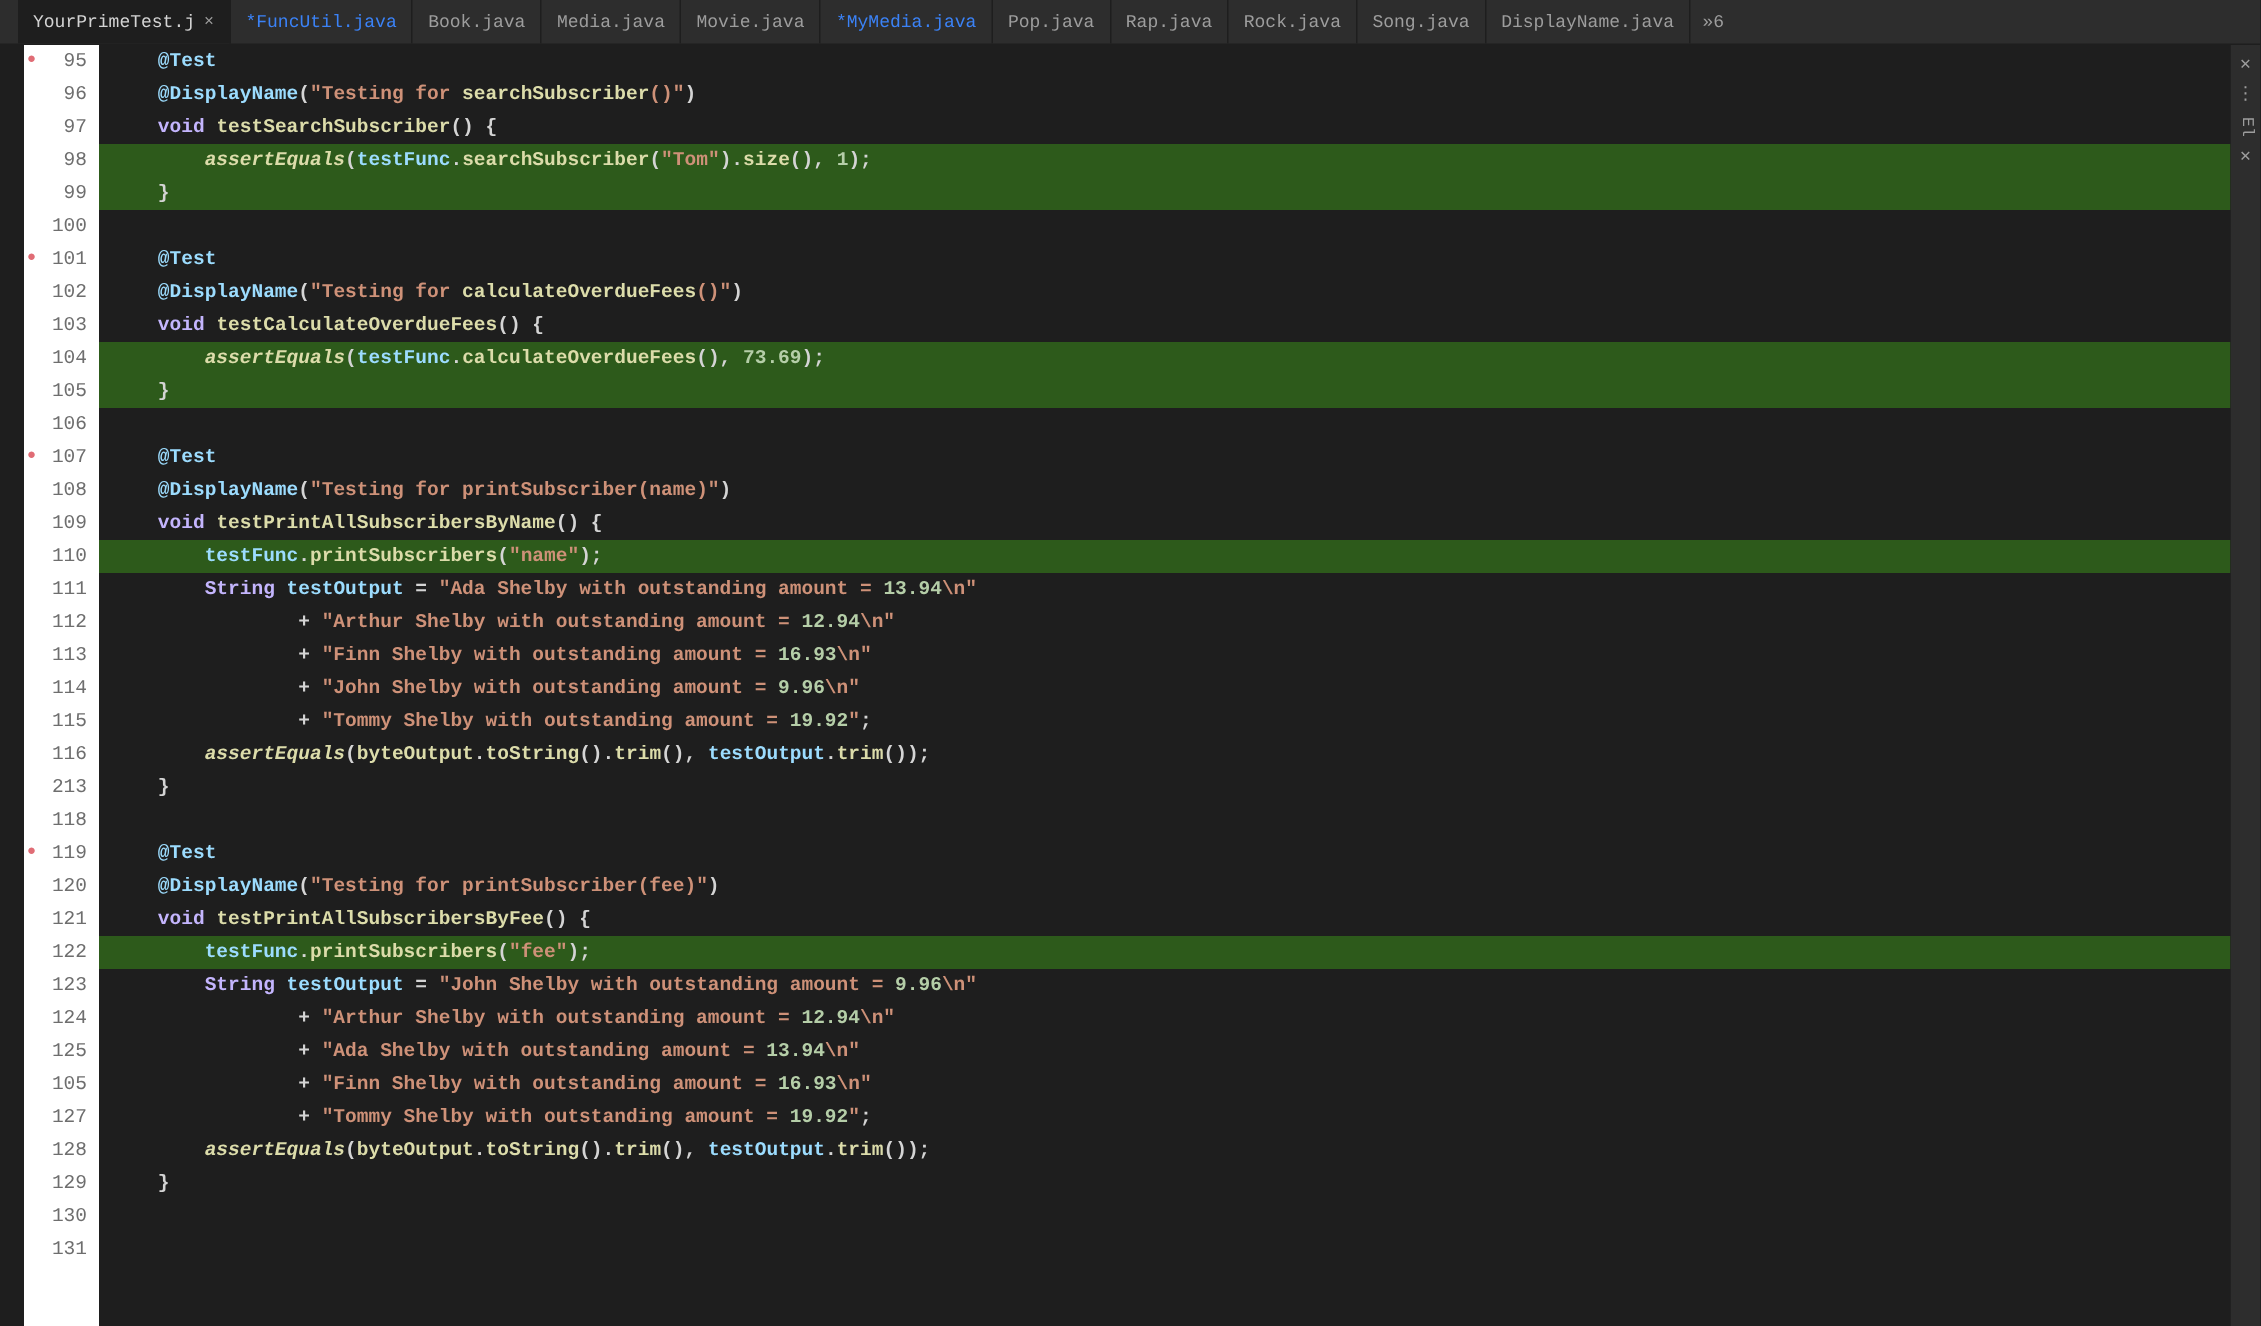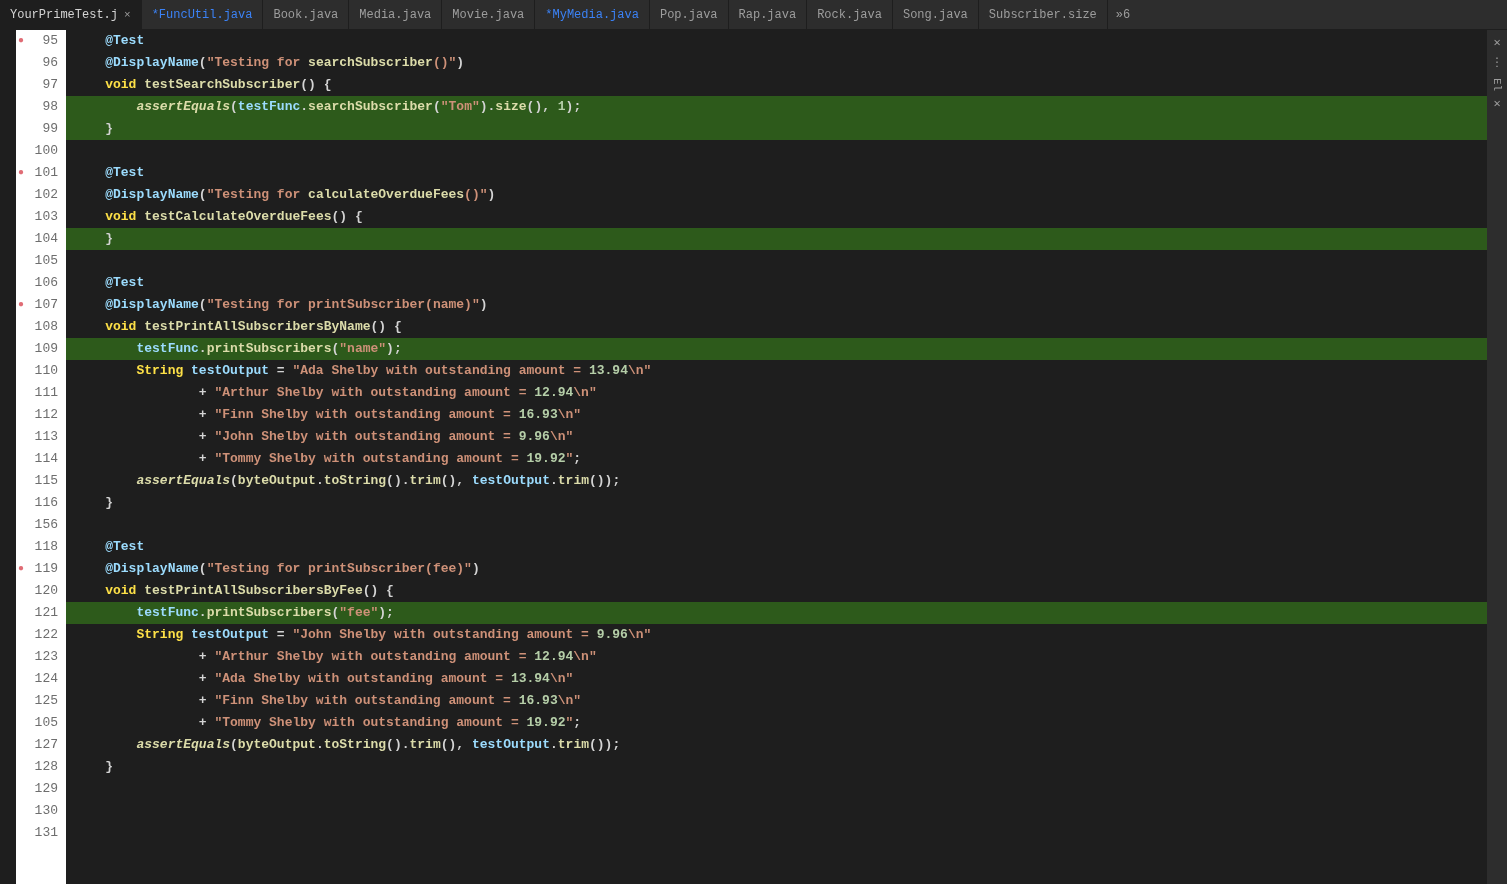--- a/index.html
+++ b/index.html
@@ -31,20 +31,21 @@
       color: #9d9d9d;
       border-right: 1px solid #1e1e1e;
       cursor: pointer;
       white-space: nowrap;
       gap: 6px;
       min-width: 0;
     }
     .tab.active {
       background: #1e1e1e;
       color: #d4d4d4;
+      margin-left: 12px;
     }
     .tab.modified {
       color: #3b82f6;
     }
     .tab-close {
       font-size: 11px;
       color: #9d9d9d;
       cursor: pointer;
     }
     .tab-overflow {
@@ -139,21 +140,21 @@
       height: 16px;
       color: #9d9d9d;
       font-size: 12px;
       display: flex;
       align-items: center;
       justify-content: center;
       cursor: pointer;
     }
 
     
-    .kw { color: #fde047; }          
+    .kw { color: #c4b5fd; }          
     .annotation { color: #9cdcfe; }       
     .string { color: #ce9178; }
     .number { color: #b5cea8; }
     .assert-kw { color: #dcdcaa; font-style: italic; }
     .yellow { color: #dcdcaa; }
     .lightblue { color: #9cdcfe; }
   </style>
 </head>
 <body>
 
@@ -184,21 +185,21 @@
     <div class="tab">
       <span>Rap.java</span>
     </div>
     <div class="tab">
       <span>Rock.java</span>
     </div>
     <div class="tab">
       <span>Song.java</span>
     </div>
     <div class="tab">
-      <span>Subscriber.size</span>
+      <span>DisplayName.java</span>
     </div>
     <div class="tab-overflow">»6</div>
     <div style="flex: 1 1 0%;"></div>
   </div>
 
 <div class="editor-container">
 
   <div class="gutter-left" id="gutter-left">
       <div class="gutter-left-item"></div>
       <div class="gutter-left-item"></div>
@@ -255,21 +256,21 @@
       <div class="line-num has-dot">107</div>
       <div class="line-num">108</div>
       <div class="line-num">109</div>
       <div class="line-num">110</div>
       <div class="line-num">111</div>
       <div class="line-num">112</div>
       <div class="line-num">113</div>
       <div class="line-num">114</div>
       <div class="line-num">115</div>
       <div class="line-num">116</div>
-      <div class="line-num">156</div>
+      <div class="line-num">213</div>
       <div class="line-num">118</div>
       <div class="line-num has-dot">119</div>
       <div class="line-num">120</div>
       <div class="line-num">121</div>
       <div class="line-num">122</div>
       <div class="line-num">123</div>
       <div class="line-num">124</div>
       <div class="line-num">125</div>
       <div class="line-num">105</div>
       <div class="line-num">127</div>
@@ -282,20 +283,21 @@
   <div class="code-area" id="code-area">
       <div class="code-line">    <span class="annotation">@Test</span></div>
       <div class="code-line">    <span class="annotation">@DisplayName</span>(<span class="string">"Testing for <span class="yellow">searchSubscriber</span>()"</span>)</div>
       <div class="code-line">    <span class="kw">void</span> <span class="yellow">testSearchSubscriber</span>() {</div>
       <div class="code-line highlighted">        <span class="assert-kw">assertEquals</span>(<span class="lightblue">testFunc</span>.<span class="yellow">searchSubscriber</span>(<span class="string">"Tom"</span>).<span class="yellow">size</span>(), <span class="number">1</span>);</div>
       <div class="code-line highlighted">    }</div>
       <div class="code-line">&nbsp;</div>
       <div class="code-line">    <span class="annotation">@Test</span></div>
       <div class="code-line">    <span class="annotation">@DisplayName</span>(<span class="string">"Testing for <span class="yellow">calculateOverdueFees</span>()"</span>)</div>
       <div class="code-line">    <span class="kw">void</span> <span class="yellow">testCalculateOverdueFees</span>() {</div>
+      <div class="code-line highlighted">        <span class="assert-kw">assertEquals</span>(<span class="lightblue">testFunc</span>.<span class="yellow">calculateOverdueFees</span>(), <span class="number">73.69</span>);</div>
       <div class="code-line highlighted">    }</div>
       <div class="code-line">&nbsp;</div>
       <div class="code-line">    <span class="annotation">@Test</span></div>
       <div class="code-line">    <span class="annotation">@DisplayName</span>(<span class="string">"Testing for printSubscriber(name)"</span>)</div>
       <div class="code-line">    <span class="kw">void</span> <span class="yellow">testPrintAllSubscribersByName</span>() {</div>
       <div class="code-line highlighted">        <span class="lightblue">testFunc</span>.<span class="yellow">printSubscribers</span>(<span class="string">"name"</span>);</div>
       <div class="code-line">        <span class="kw">String</span> <span class="lightblue">testOutput</span> = <span class="string">"Ada Shelby with outstanding amount = <span class="number">13.94</span>\n"</span></div>
       <div class="code-line">                + <span class="string">"Arthur Shelby with outstanding amount = <span class="number">12.94</span>\n"</span></div>
       <div class="code-line">                + <span class="string">"Finn Shelby with outstanding amount = <span class="number">16.93</span>\n"</span></div>
       <div class="code-line">                + <span class="string">"John Shelby with outstanding amount = <span class="number">9.96</span>\n"</span></div>

